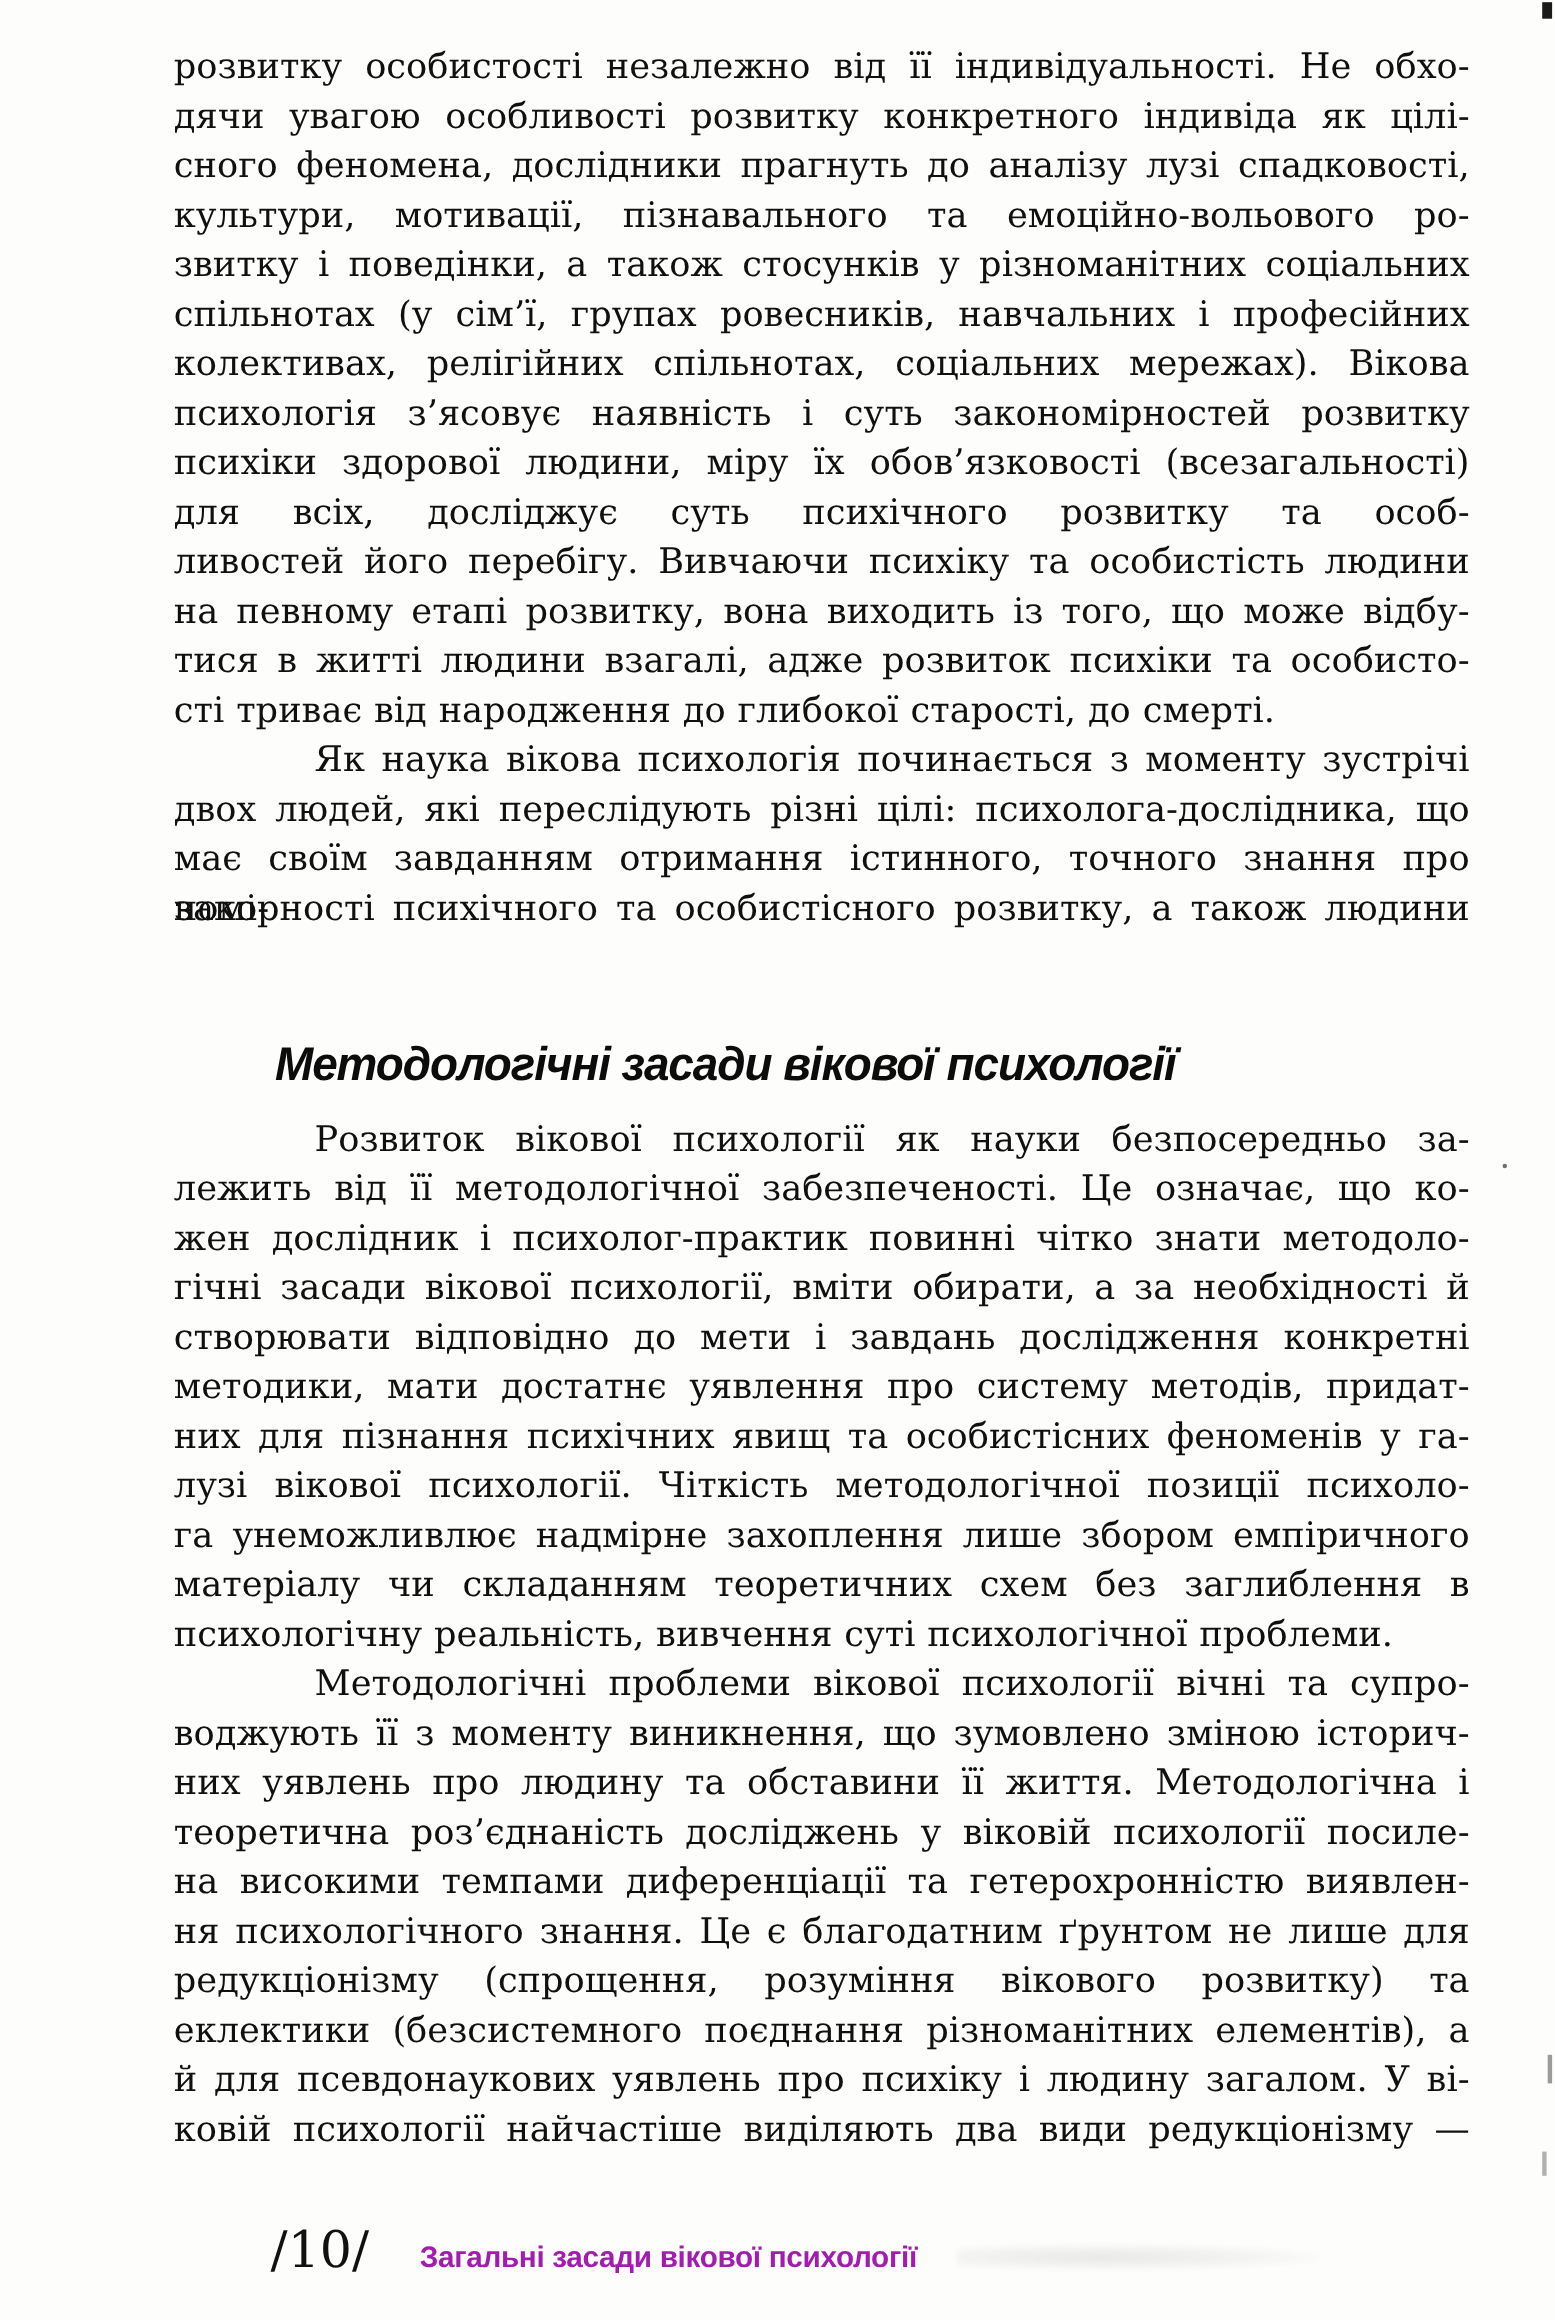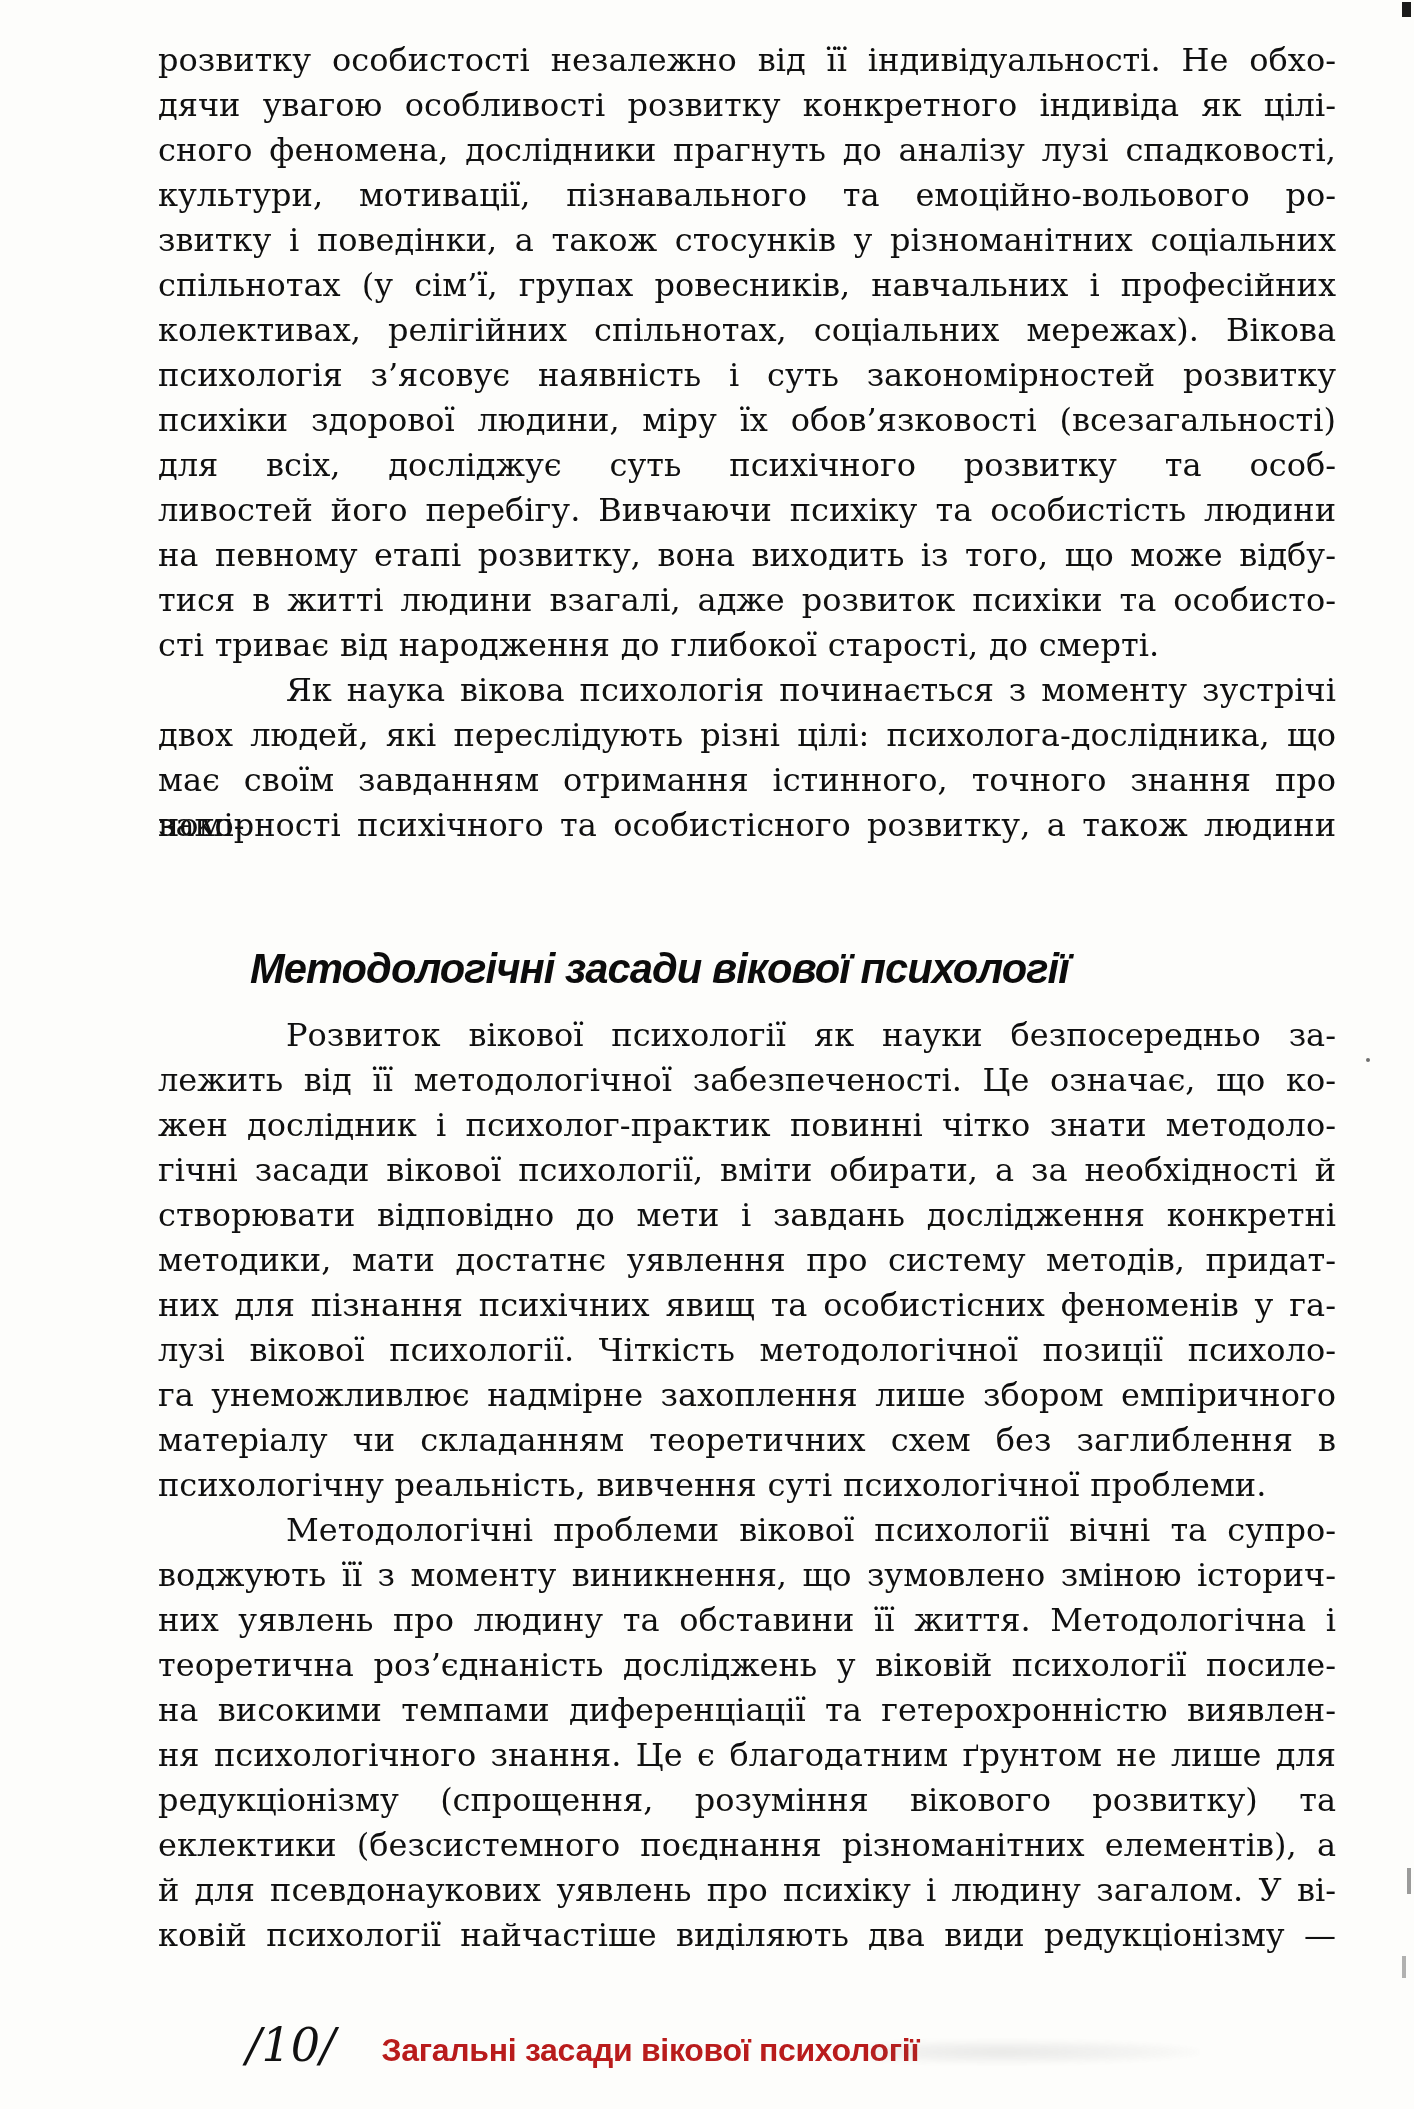--- a/index.html
+++ b/index.html
@@ -51,30 +51,29 @@
   .footer {
     position: absolute;
     left: 246px;
     top: 2018px;
     display: flex;
     align-items: baseline;
     gap: 46px;
   }
   .page-num {
     font-family: "DejaVu Serif", serif;
-    font-style: italic;
     font-size: 46px;
     color: #111;
   }
   .footer-title {
     font-family: "Liberation Sans", sans-serif;
     font-weight: 700;
-    font-size: 32px;
+    font-size: 27px;
     letter-spacing: -0.3px;
-    color: #b91c1c;
+    color: #a21caf;
   }
   
   .artifact { position: absolute; pointer-events: none; }
   .mark-tr { left: 1402px; top: 2px; width: 9px; height: 15px; background: #1b1b1b; }
   .tick-1 { left: 1407px; top: 1868px; width: 4px; height: 26px; background: #4a4a4a; opacity: .55; }
   .tick-2 { left: 1402px; top: 1956px; width: 4px; height: 22px; background: #555; opacity: .45; }
   .speck  { left: 1366px; top: 1058px; width: 4px; height: 4px; background: #333; border-radius: 50%; opacity: .7; }
   .smudge {
     left: 870px; top: 2040px; width: 330px; height: 24px;
     background: radial-gradient(ellipse at 40% 50%, rgba(90,90,90,.28), rgba(120,120,120,.10) 60%, transparent 75%);

